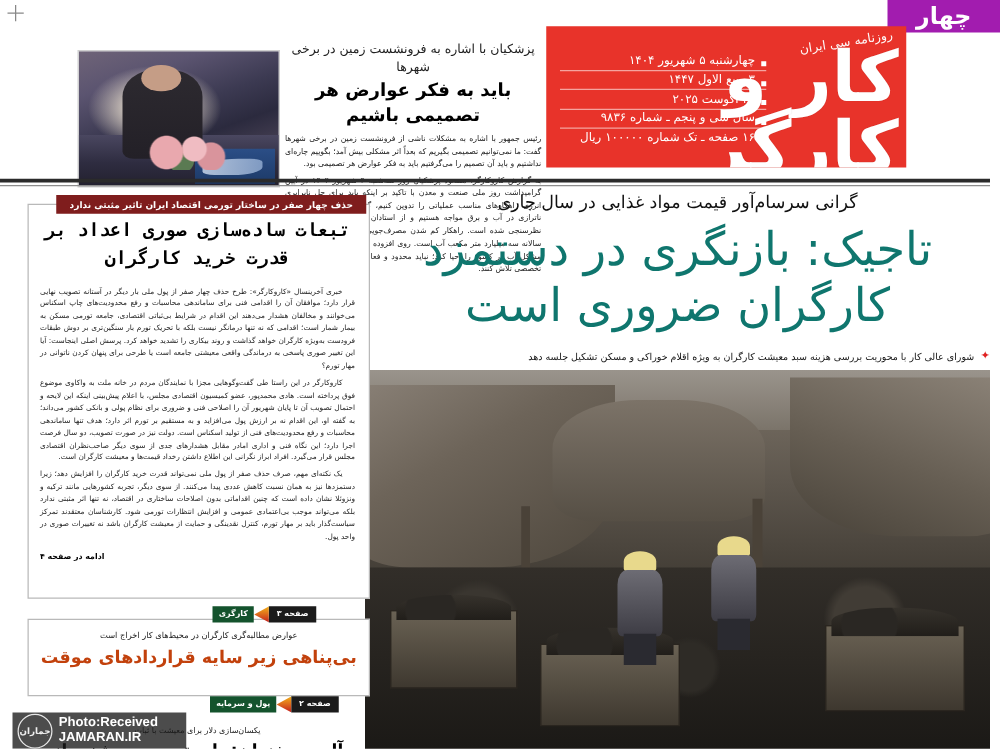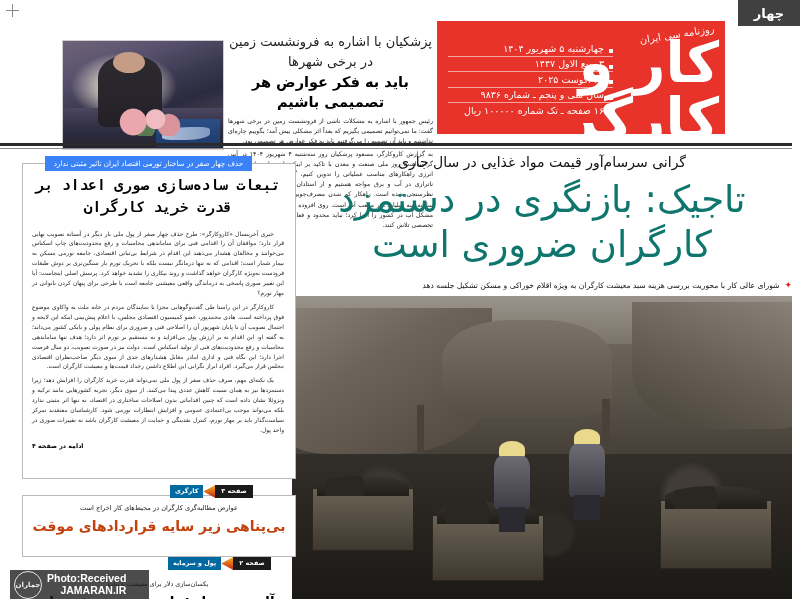--- a/index.html
+++ b/index.html
@@ -7,24 +7,24 @@
     width:800px;height:599px;overflow:hidden;
     background:#ffffff;
     font-family:"DejaVu Sans","Liberation Sans",sans-serif;
     direction:rtl;
     position:relative;
   }
   .page{position:relative;width:800px;height:599px;background:#fff;}
 
   
   .corner-tab{
-    position:absolute;top:0;right:0;width:62px;height:26px;
-    background:#404040;color:#fff;
+    position:absolute;top:0;right:0;width:90px;height:26px;
+    background:#a21caf;color:#fff;
     display:flex;align-items:center;justify-content:center;
-    font-size:13px;font-weight:bold;letter-spacing:-0.5px;
+    font-size:19px;font-weight:bold;letter-spacing:-0.5px;
   }
   .crop-mark{position:absolute;left:6px;top:4px;width:13px;height:13px;}
   .crop-mark:before,.crop-mark:after{content:"";position:absolute;background:#888;}
   .crop-mark:before{left:6px;top:0;width:1px;height:13px;}
   .crop-mark:after{left:0;top:6px;width:13px;height:1px;}
 
   
   .masthead{
     position:absolute;right:75px;top:21px;width:288px;height:113px;
     background:#e8332a;color:#fff;overflow:hidden;
@@ -77,21 +77,21 @@
     background:radial-gradient(circle at 30% 50%,#e9a8ae 0 24%,rgba(0,0,0,0) 26%),
                radial-gradient(circle at 60% 40%,#f0bcc2 0 20%,rgba(0,0,0,0) 22%),
                radial-gradient(circle at 78% 62%,#d9949c 0 18%,rgba(0,0,0,0) 20%),
                radial-gradient(circle at 46% 72%,#5a7a52 0 22%,rgba(0,0,0,0) 24%);}
   .lp-screen{position:absolute;left:58%;bottom:2%;width:40%;height:26%;
     background:linear-gradient(180deg,#2b4e86 0%,#1d3a68 100%);}
   .lp-swoosh{position:absolute;left:62%;bottom:8%;width:30%;height:12%;
     background:linear-gradient(90deg,#c9d7ea,#8fa9cf);border-radius:60% 20% 50% 20%;opacity:.85;}
 
   .lead-text{position:absolute;left:228px;top:14px;width:205px;text-align:justify;}
-  .lead-kicker{font-size:13px;color:#222;text-align:center;line-height:1.5;margin-bottom:2px;}
+  .lead-kicker{font-size:10px;color:#222;text-align:center;line-height:1.5;margin-bottom:2px;}
   .lead-head{font-size:14.5px;font-weight:bold;color:#000;text-align:center;line-height:1.35;margin-bottom:4px;letter-spacing:-.2px;}
   .lead-body{font-size:6.2px;color:#1a1a1a;line-height:1.62;text-align:justify;}
   .lead-body p{margin:0 0 3px 0;}
   .lead-more{font-size:6.4px;font-weight:bold;text-align:left;margin-top:1px;}
 
   .hr-thick{position:absolute;left:0;top:143px;width:792px;height:3px;background:#2b2b2b;}
   .hr-thin{position:absolute;left:0;top:148px;width:792px;height:1px;background:#8d8d8d;}
 
   
   .right-head{position:absolute;right:8px;top:152px;width:500px;text-align:center;}
@@ -144,22 +144,22 @@
   .mp-worker .legs{position:absolute;left:18%;top:72%;width:64%;height:28%;background:#2a2a30;}
   .w1{left:40%;}
   .w2{left:55%;bottom:26%;}
   .mp-prop{position:absolute;background:#4a4238;}
   .mp-prop.p1{left:25%;top:36%;width:1.4%;height:26%;}
   .mp-prop.p2{left:62%;top:34%;width:1.6%;height:24%;}
 
   
   .left-col{position:absolute;left:0;top:152px;width:300px;}
   .red-banner{
-    position:absolute;left:45px;top:4px;width:207px;height:15px;
-    background:#3b82f6;color:#fff;font-size:7.2px;font-weight:normal;
+    position:absolute;left:45px;top:4px;width:248px;height:15px;
+    background:#7f1d1d;color:#fff;font-size:7.2px;font-weight:bold;
     display:flex;align-items:center;justify-content:center;text-align:center;
     line-height:1;white-space:nowrap;z-index:3;
   }
   .lc-box{
     position:absolute;left:22px;top:11px;width:272px;height:314px;
     border:1px solid #b9b9b9;background:#fff;
   }
   .lc-inner{position:absolute;left:26px;top:24px;width:264px;}
   .lc-title{
     font-size:14.5px;font-weight:bold;text-align:center;color:#000;
@@ -170,40 +170,40 @@
     column-count:1;padding:0 6px;
   }
   .lc-body p{margin:0 0 4px 0;text-indent:10px;}
   .lc-more{font-size:6.3px;font-weight:bold;text-align:left;padding:0 6px;margin-top:2px;}
 
   
   .sec-badge{
     position:absolute;display:flex;align-items:stretch;height:13px;
     font-size:6.4px;font-weight:bold;line-height:13px;white-space:nowrap;z-index:4;
   }
-  .sec-badge .nm{background:#0369a1;color:#fff;padding:0 5px;}
+  .sec-badge .nm{background:#14532d;color:#fff;padding:0 5px;}
   .sec-badge .arrow{
     width:12px;background:linear-gradient(180deg,#f2b21a 0%,#e0711c 45%,#c4201f 100%);
     clip-path:polygon(100% 0,100% 100%,0 50%);
   }
   .sec-badge .pg{background:#1b1b1b;color:#fff;padding:0 6px;}
 
   .lc2{position:absolute;left:22px;top:343px;width:272px;height:60px;border:1px solid #b9b9b9;background:#fff;}
   .lc2-kicker{position:absolute;left:0;top:8px;width:100%;text-align:center;font-size:6.6px;color:#222;}
   .lc2-title{position:absolute;left:0;top:22px;width:100%;text-align:center;font-size:14px;font-weight:bold;color:#c2410c;letter-spacing:-.2px;}
 
   .lc3{position:absolute;left:22px;top:418px;width:272px;height:60px;}
   .lc3-kicker{position:absolute;left:0;top:10px;width:100%;text-align:center;font-size:6.4px;color:#222;}
   .lc3-title{position:absolute;left:0;top:22px;width:100%;text-align:center;font-size:13.5px;font-weight:bold;color:#000;line-height:1.45;letter-spacing:-.2px;}
 
   
   .watermark{
     position:absolute;left:10px;top:570px;width:135px;height:29px;
     background:rgba(25,25,25,.78);display:flex;align-items:center;gap:5px;
-    padding-left:4px;direction:ltr;text-align:right;
+    padding-left:4px;direction:ltr;
   }
   .wm-logo{
     width:26px;height:26px;border-radius:50%;border:1.4px solid #e6e6e6;
     display:flex;align-items:center;justify-content:center;
     font-size:7px;color:#efefef;font-weight:bold;flex:0 0 auto;
   }
   .wm-lines{display:flex;flex-direction:column;justify-content:center;line-height:1.12;}
   .wm-lines span{color:#fff;font-size:10.5px;font-weight:bold;font-family:"Liberation Sans",sans-serif;}
 </style>
 </head>

